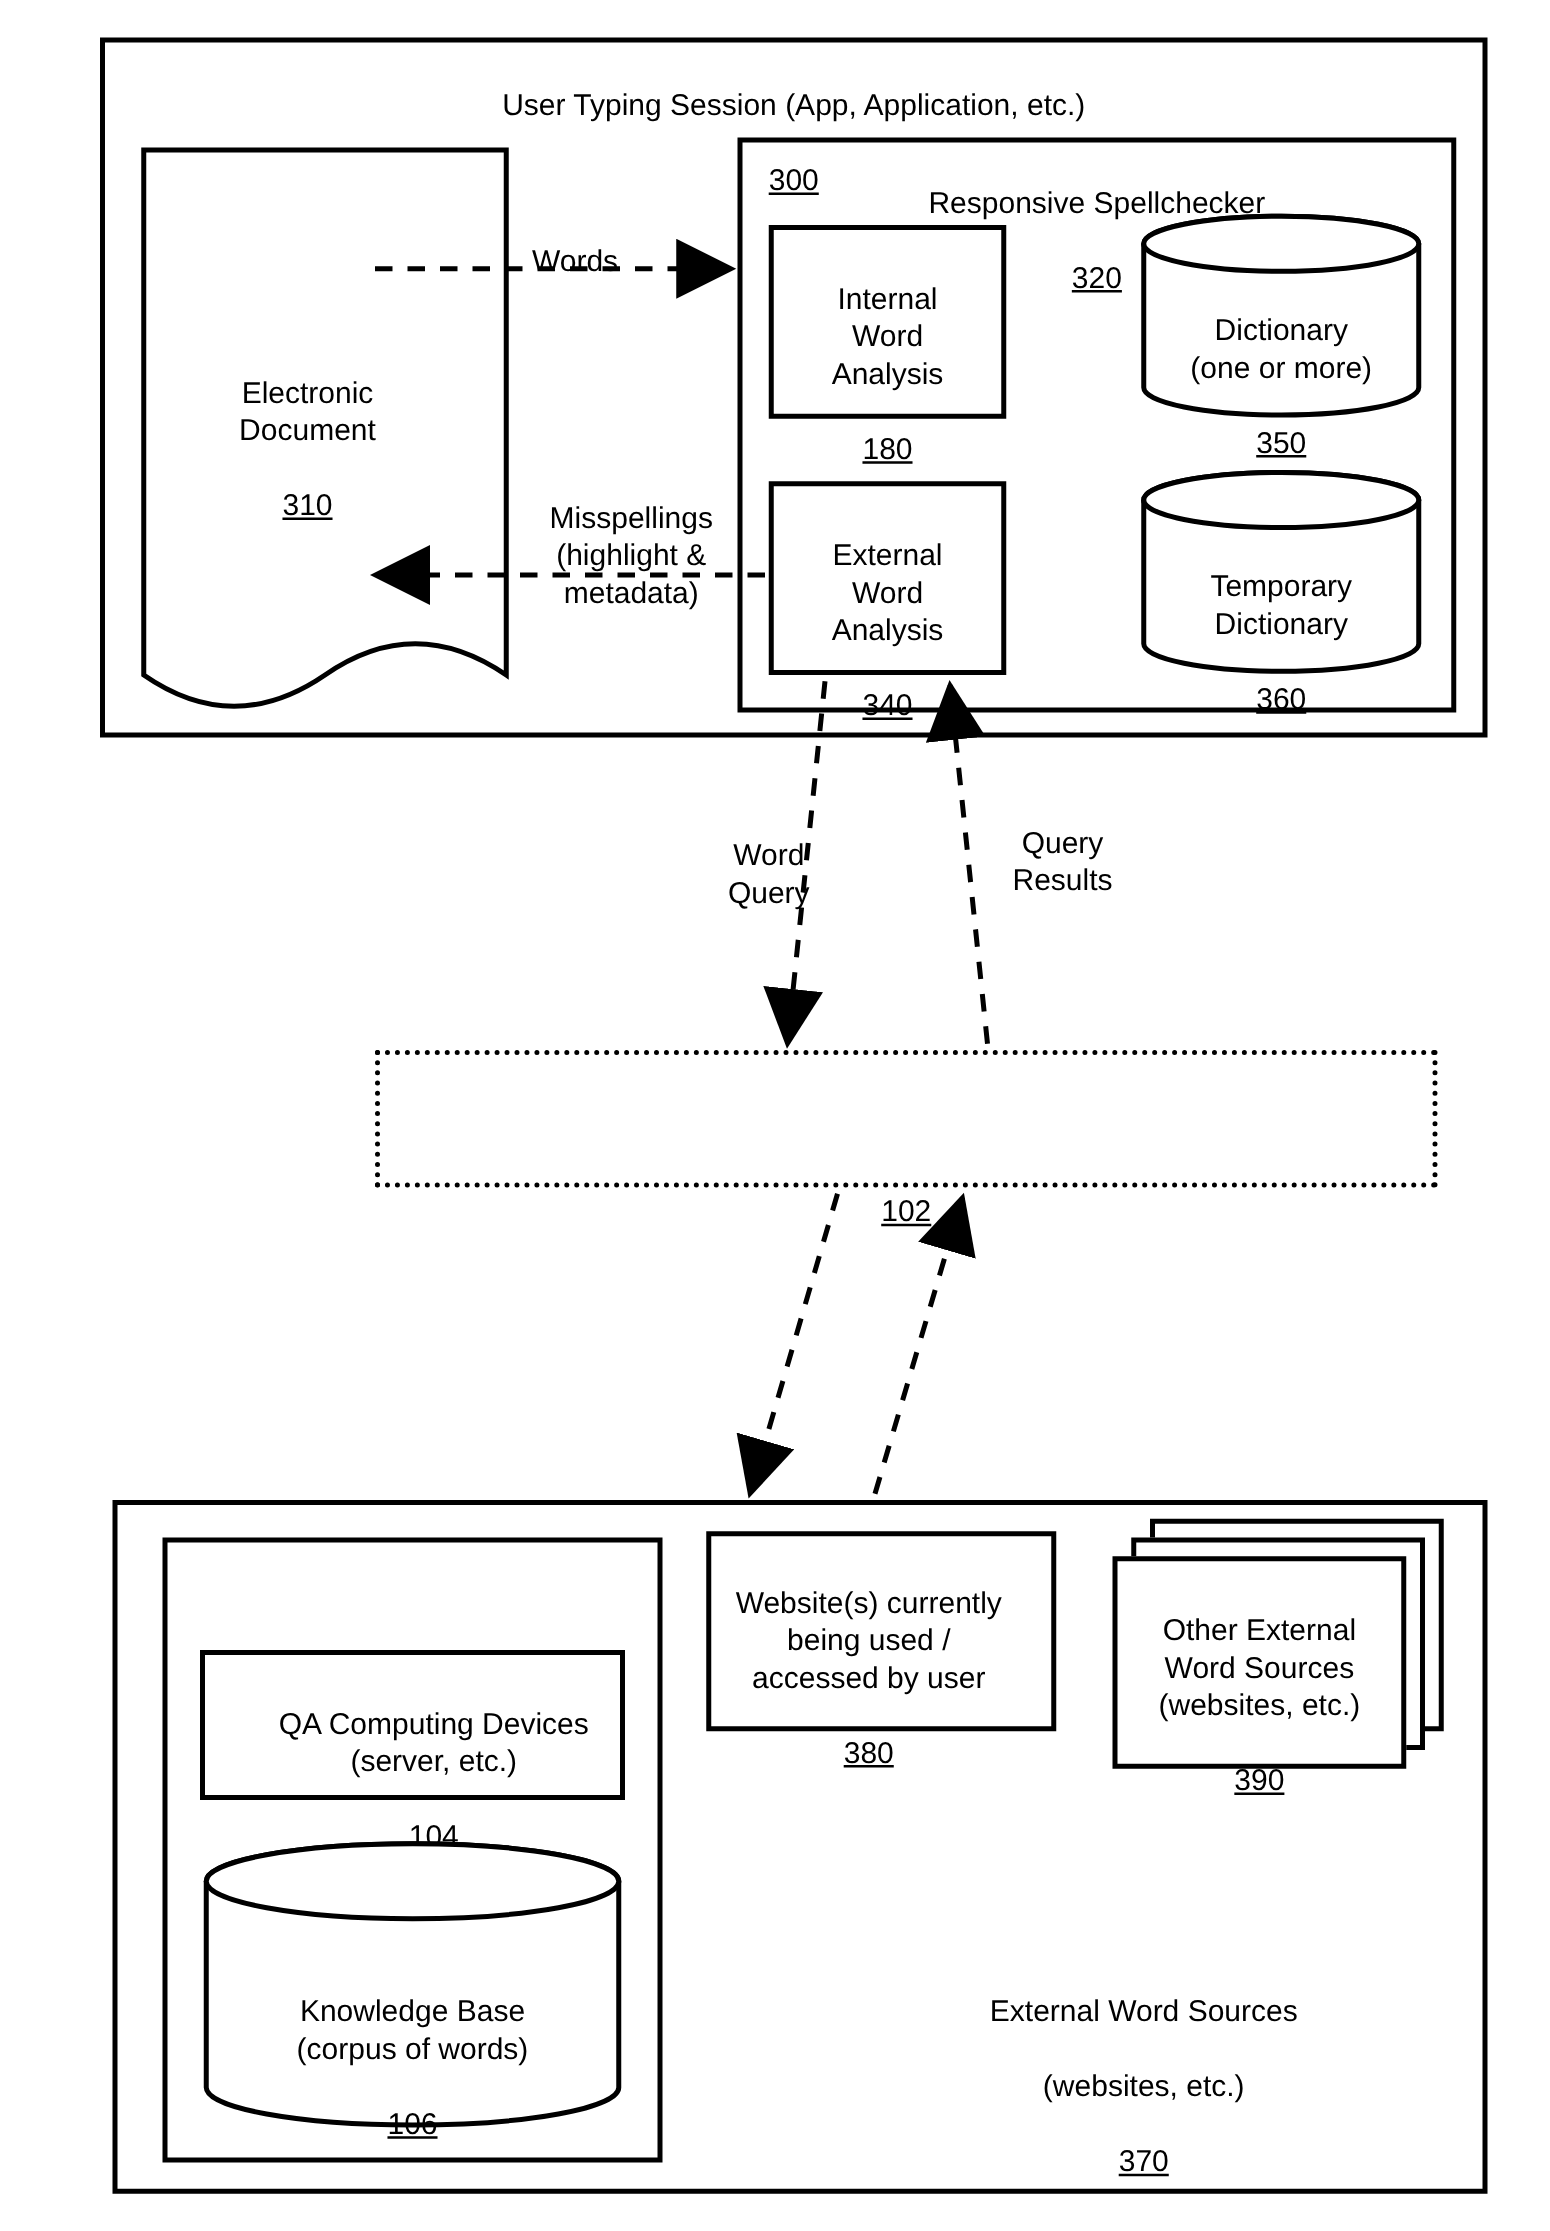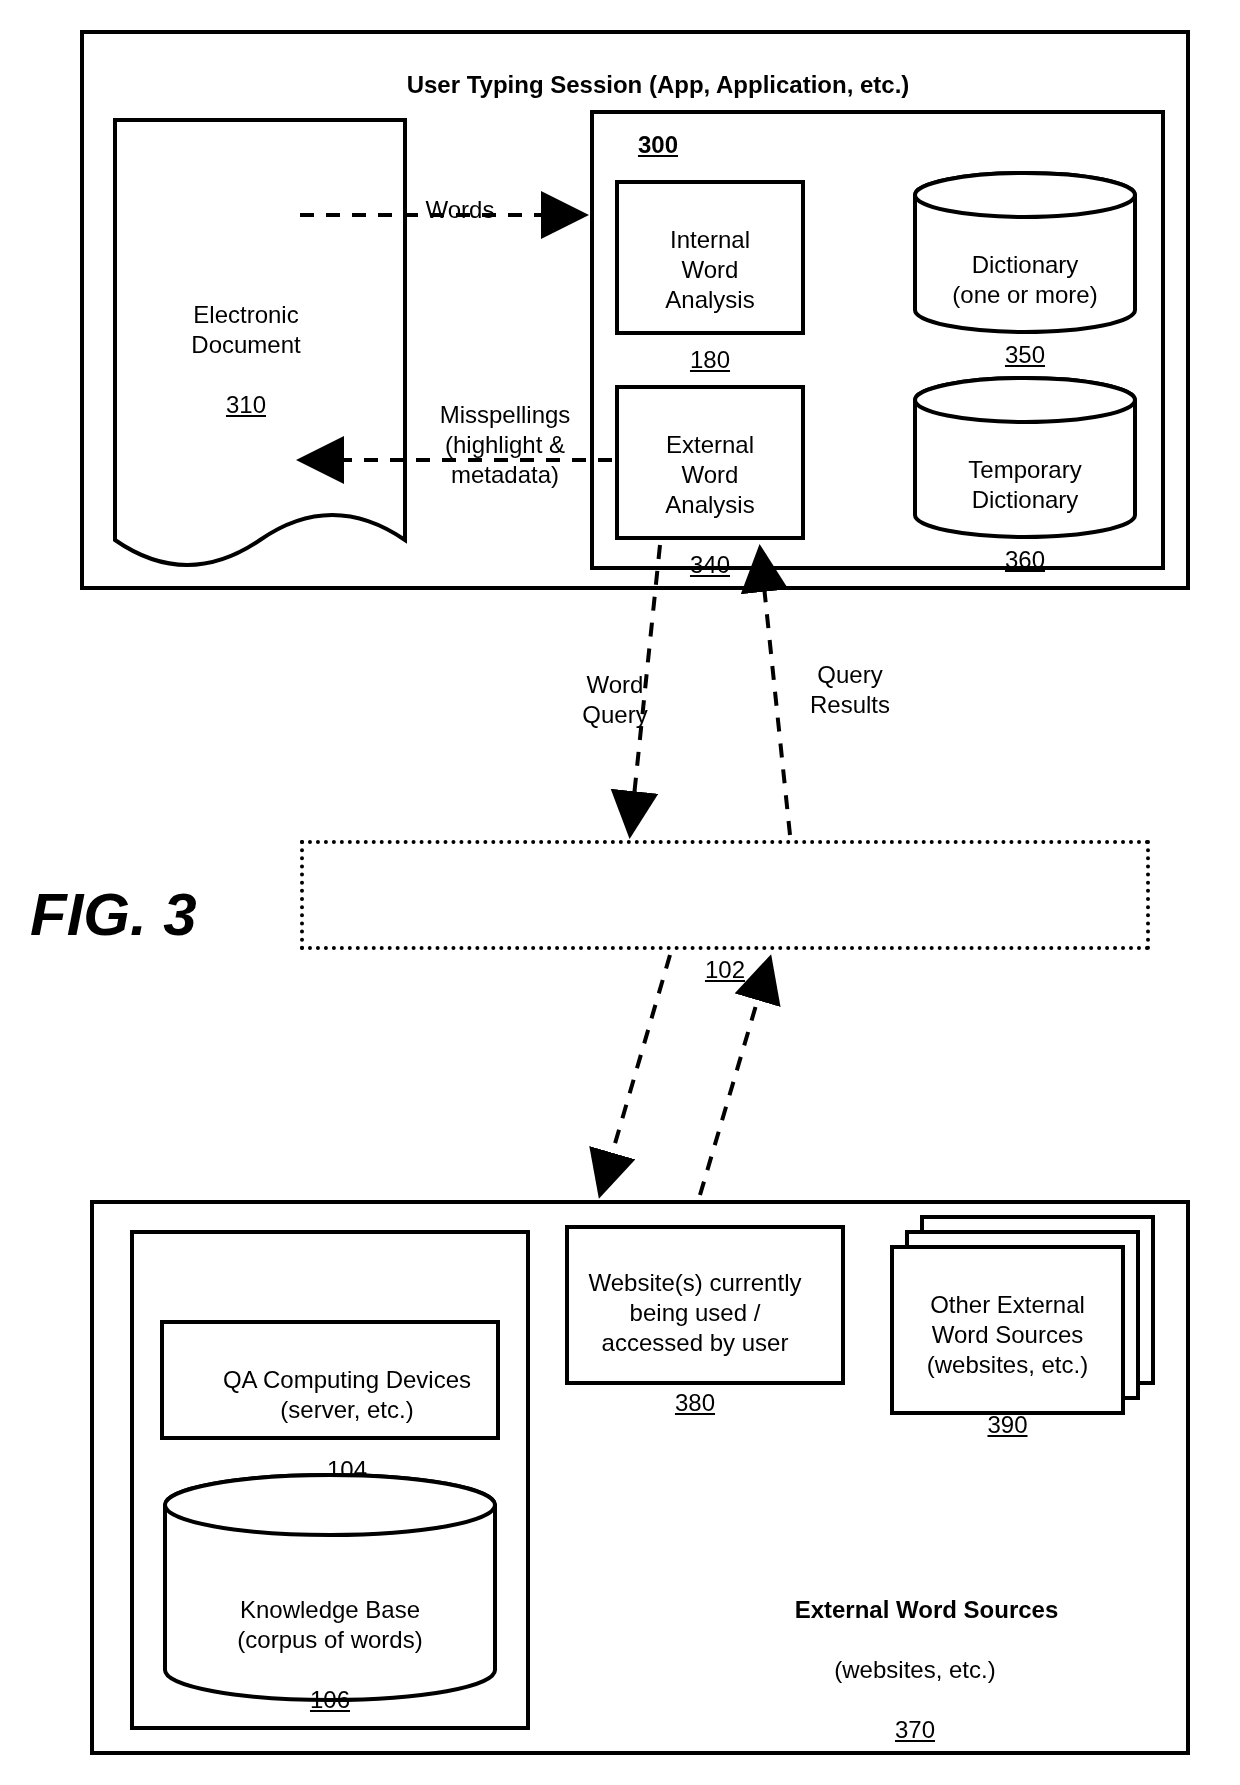--- a/index.html
+++ b/index.html
@@ -26,40 +26,39 @@
     box-sizing: border-box;
   }
   .title {
     position: absolute;
     text-align: center;
     font-size: 24px;
     line-height: 1.25;
     white-space: pre-line;
   }
   .title .ul { text-decoration: underline; }
-  .bold { font-weight: bold; padding-left: 23px; }
+  .bold { font-weight: normal; }
   .fig {
     position: absolute;
     font-size: 60px;
     font-weight: bold;
     font-style: italic;
   }
   svg.overlay {
     position: absolute;
     left: 0; top: 0;
     width: 1240px; height: 1785px;
     pointer-events: none;
   }
 </style>
 </head>
 <body>
 
 <div id="stage">
 
-  <div class="fig" style="left:30px; top:880px;">FIG. 3</div>
 
   <div class="box" style="left:80px; top:30px; width:1110px; height:560px;"></div>
   <div class="title bold" style="left:80px; top:40px; width:1110px;">
     <span>User Typing Session (App, Application, etc.)</span><br>
     <span class="ul">300</span>
   </div>
 
   <svg class="overlay">
     <path d="M115 120
              L405 120
@@ -68,20 +67,24 @@
              Q187 590 115 540
              Z" fill="#fff" stroke="#000" stroke-width="4"></path>
   </svg>
   <div class="title" style="left:101px; top:270px; width:290px;">
     <span>Electronic
 Document</span><br>
     <span class="ul">310</span>
   </div>
 
   <div class="box" style="left:590px; top:110px; width:575px; height:460px;"></div>
+  <div class="title bold" style="left:590px; top:118px; width:575px;">
+    <span>Responsive Spellchecker</span><br>
+    <span class="ul">320</span>
+  </div>
 
   <div class="box" style="left:615px; top:180px; width:190px; height:155px;"></div>
   <div class="title" style="left:615px; top:195px; width:190px;">
     <span>Internal
 Word
 Analysis</span><br>
     <span class="ul">180</span>
   </div>
 
   <div class="box" style="left:615px; top:385px; width:190px; height:155px;"></div>

